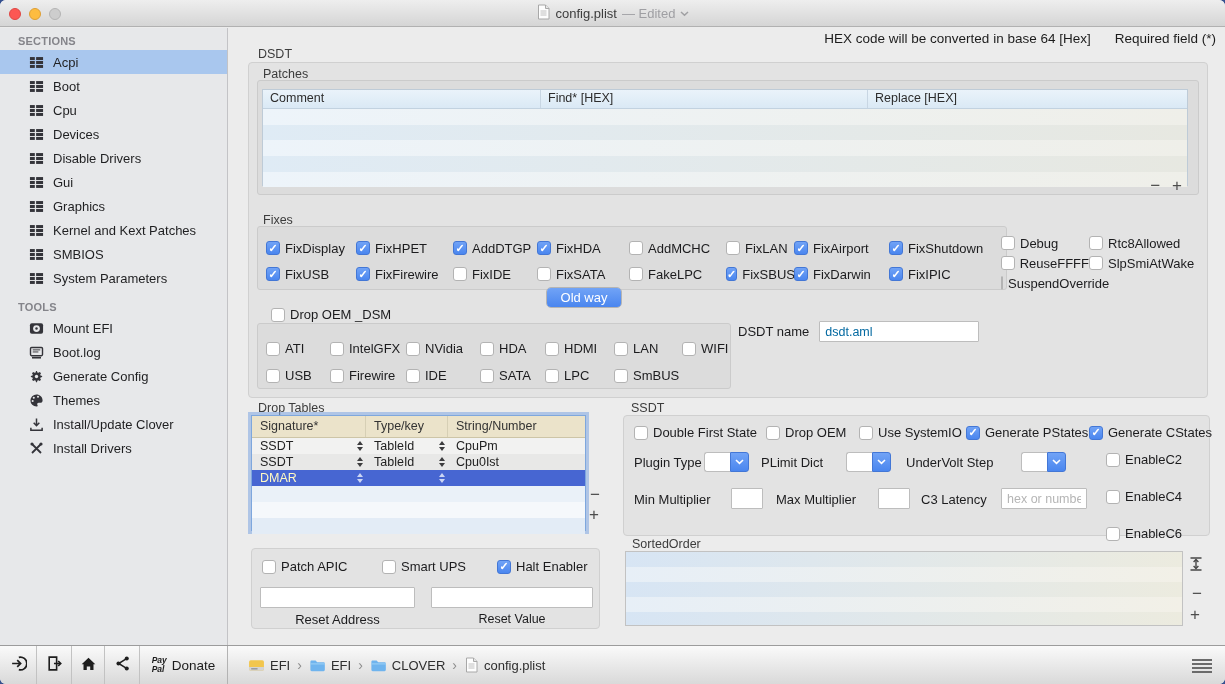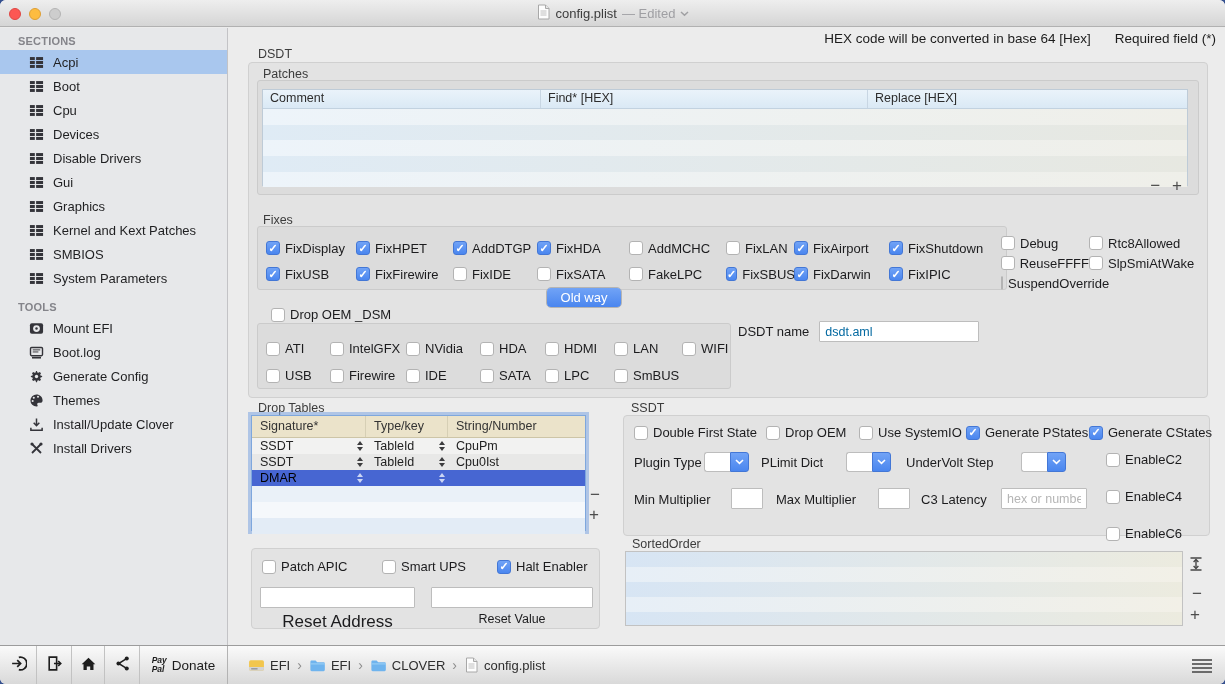--- a/index.html
+++ b/index.html
@@ -45,21 +45,21 @@
   .prow.odd{background:linear-gradient(90deg,#edf4fa,#efefe9);}
   .prow.even{background:linear-gradient(90deg,#dfebf5,#e7e8e1);}
   
   .cbgrid{display:grid;align-items:center;}
   
   .dtable{position:absolute;left:251px;top:415px;width:335px;height:116px;background:#f6f9fc;border:1px solid #7ea7dd;box-shadow:0 0 0 3px rgba(125,166,225,.55);box-sizing:border-box;}
   .dthead{display:flex;height:21px;background:#ebe3ca;border-bottom:1px solid #cdc5a7;font-size:12.5px;color:#333;}
   .dthead .c{padding:3px 0 0 8px;box-sizing:border-box;border-right:1px solid #d6cfb5;}
   .dtr{display:flex;height:16px;font-size:12.5px;color:#222;align-items:center;}
   .dtr .c{position:relative;height:100%;display:flex;align-items:center;padding-left:8px;box-sizing:border-box;}
-  .dtr.selected{background:#4766d2;color:#000000;}
+  .dtr.selected{background:#4766d2;color:#fef9c3;}
   .st{position:absolute;right:3px;top:50%;transform:translateY(-50%);display:flex;flex-direction:column;gap:2px;}
   .st i{display:block;width:0;height:0;border-left:3.5px solid transparent;border-right:3.5px solid transparent;}
   .st .up{border-bottom:4.5px solid #3c3c3e;}
   .st .dn{border-top:4.5px solid #3c3c3e;}
   .dtr.selected .st .up{border-bottom-color:#ccd6f4;}
   .dtr.selected .st .dn{border-top-color:#ccd6f4;}
   
   .sbox{position:absolute;left:625px;top:551px;width:558px;height:75px;border:1px solid #c2c2c2;background:#f3f5f6;box-sizing:border-box;overflow:hidden;}
   .srow{height:15px;}
   .srow.odd{background:linear-gradient(90deg,#d7e5f4,#ecebdf);}
@@ -660,21 +660,21 @@
           <span class="box"></span>
           <span>Smart UPS</span>
         </label>
         <label class="cb checked">
           <span class="box">✓</span>
           <span>Halt Enabler</span>
         </label>
       </div>
     <input class="tf" style="position: absolute; left: 8px; top: 38px; width: 155px; height: 21px;">
     <input class="tf" style="position: absolute; left: 179px; top: 38px; width: 162px; height: 21px;">
-    <div class="flabel" style="left:8px;top:63px;width:155px;text-align:center;font-size:17px;">Reset Address</div>
+    <div class="flabel" style="left:8px;top:63px;width:155px;text-align:center;font-size:13px;">Reset Address</div>
     <div class="flabel" style="left:179px;top:63px;width:162px;text-align:center;font-size:12.5px;">Reset Value</div>
   </div>
 
   <div class="grouplabel" style="left:632px;top:537px;">SortedOrder</div>
   <div class="sbox" id="sorted-box">
       <div class="srow odd"></div>
       <div class="srow even"></div>
       <div class="srow odd"></div>
       <div class="srow even"></div>
       <div class="srow odd"></div>

